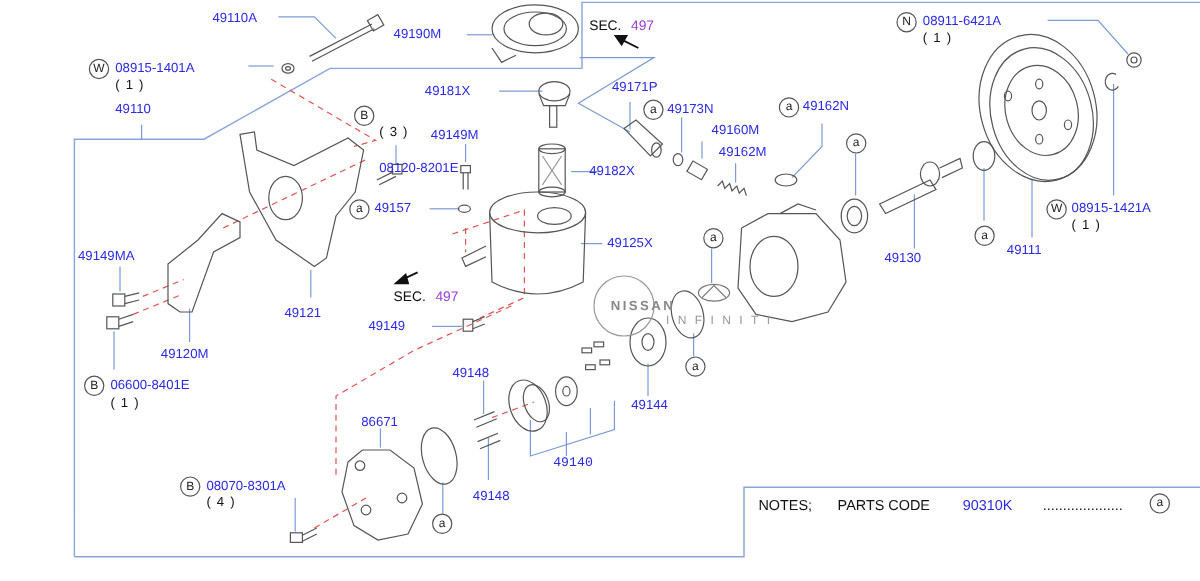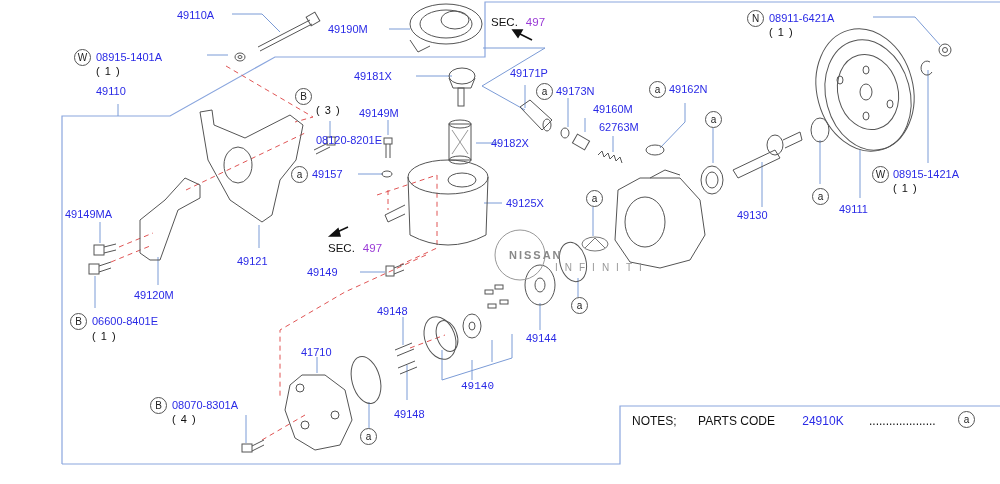--- a/index.html
+++ b/index.html
@@ -282,21 +282,21 @@
 <span class="badge" style="left:295px;top:88px;">B</span>
 <span class="lbl" style="left:316px;top:90px;margin-top:44px;">08120-8201E</span>
 <span class="qty" style="left:316px;top:104px;">( 3 )</span>
 
 <span class="lbl" style="left:354px;top:70px;">49181X</span>
 <span class="lbl" style="left:510px;top:67px;">49171P</span>
 
 <span class="badge" style="left:536px;top:83px;">a</span>
 <span class="lbl" style="left:556px;top:85px;">49173N</span>
 <span class="lbl" style="left:593px;top:103px;">49160M</span>
-<span class="lbl" style="left:599px;top:121px;">62763M</span>
+<span class="lbl" style="left:599px;top:121px;">49162M</span>
 
 <span class="badge" style="left:649px;top:81px;">a</span>
 <span class="lbl" style="left:669px;top:83px;">49162N</span>
 
 <span class="lbl" style="left:359px;top:107px;">49149M</span>
 <span class="lbl" style="left:491px;top:137px;">49182X</span>
 
 <span class="badge" style="left:291px;top:166px;">a</span>
 <span class="lbl" style="left:312px;top:168px;">49157</span>
 <span class="lbl" style="left:506px;top:197px;text-align:center;">49125X</span>
@@ -305,21 +305,21 @@
 <span class="lbl" style="left:237px;top:255px;">49121</span>
 <span class="lbl" style="left:134px;top:289px;">49120M</span>
 <span class="lbl" style="left:307px;top:266px;">49149</span>
 
 <span class="badge" style="left:70px;top:313px;">B</span>
 <span class="lbl" style="left:92px;top:315px;">06600-8401E</span>
 <span class="qty" style="left:92px;top:330px;">( 1 )</span>
 
 <span class="lbl" style="left:377px;top:305px;">49148</span>
 <span class="lbl" style="left:394px;top:408px;">49148</span>
-<span class="lbl" style="left:301px;top:346px;">41710</span>
+<span class="lbl" style="left:301px;top:346px;">86671</span>
 <span class="lbl" style="left:526px;top:332px;text-align:right;">49144</span>
 <span class="lbl" style="left:461px;top:380px;font-family:Liberation Mono, monospace;">49140</span>
 
 <span class="badge" style="left:150px;top:397px;">B</span>
 <span class="lbl" style="left:172px;top:399px;">08070-8301A</span>
 <span class="qty" style="left:172px;top:413px;">( 4 )</span>
 
 <span class="badge" style="left:747px;top:10px;">N</span>
 <span class="lbl" style="left:769px;top:12px;">08911-6421A</span>
 <span class="qty" style="left:769px;top:26px;">( 1 )</span>
@@ -339,18 +339,18 @@
 
 <span class="sec" style="left:491px;top:16px;"><span>SEC.</span><span class="num">497</span></span>
 <span class="sec" style="left:328px;top:242px;"><span>SEC.</span><span class="num">497</span></span>
 
 <span class="logo-nissan" style="left:493px;top:249px;padding-left:16px;">NISSAN</span>
 <span class="logo-infiniti" style="left:555px;top:262px;">INFINITI</span>
 
 <div class="notes" style="left:632px;top:414px;">
   <span>NOTES;</span>
   <span style="margin-left:18px;">PARTS  CODE</span>
-  <span class="code" style="margin-left:24px;">24910K</span>
+  <span class="code" style="margin-left:24px;">90310K</span>
   <span style="margin-left:22px;">....................</span>
 </div>
 <span class="badge" style="left:958px;top:411px;">a</span>
 
 <span class="figid" style="left:933px;top:460px;margin-top:28px;">A490B189</span>
 
 </body></html>

